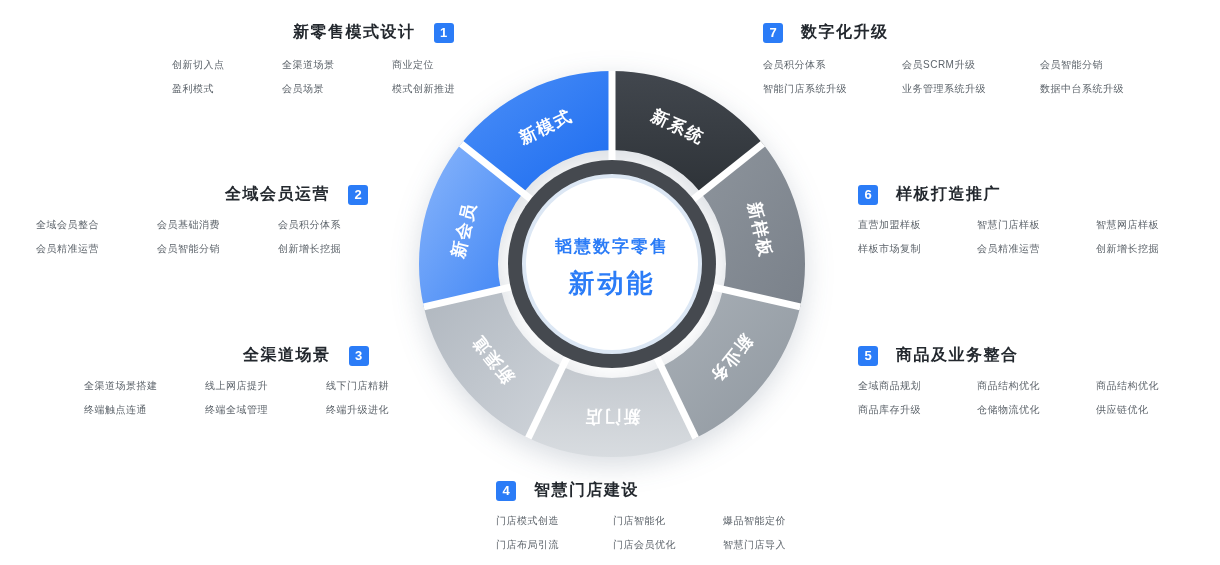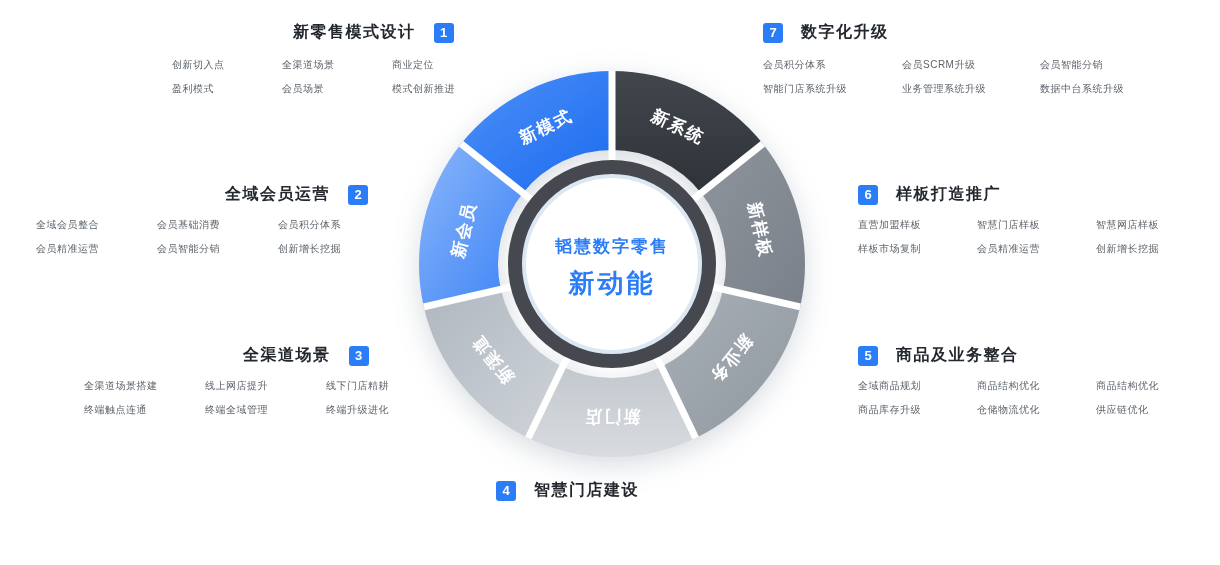--- a/index.html
+++ b/index.html
@@ -141,20 +141,28 @@
     <span>线下门店精耕</span>
     <span>终端触点连通</span>
     <span>终端全域管理</span>
     <span>终端升级进化</span>
   </div>
 
   <div class="sec-header h4">
     <span class="sec-badge">4</span>
     <span>智慧门店建设</span>
   </div>
+  <div class="sec-grid g4">
+    <span>门店模式创造</span>
+    <span>门店智能化</span>
+    <span>爆品智能定价</span>
+    <span>门店布局引流</span>
+    <span>门店会员优化</span>
+    <span>智慧门店导入</span>
+  </div>
 
   <div class="sec-header h5">
     <span class="sec-badge">5</span>
     <span>商品及业务整合</span>
   </div>
   <div class="sec-grid g5">
     <span>全域商品规划</span>
     <span>商品结构优化</span>
     <span>商品结构优化</span>
     <span>商品库存升级</span>

